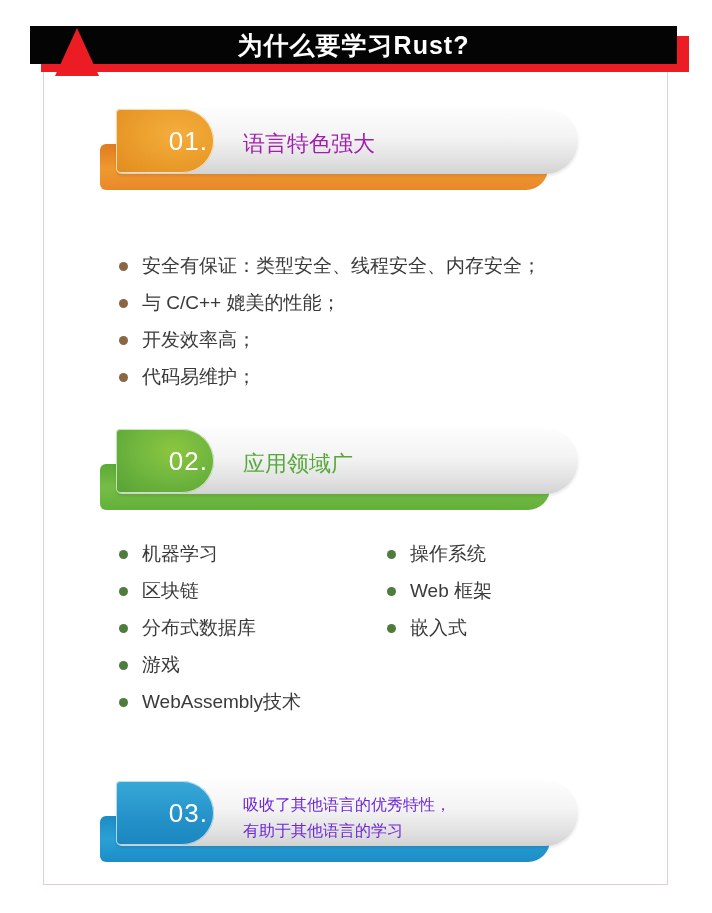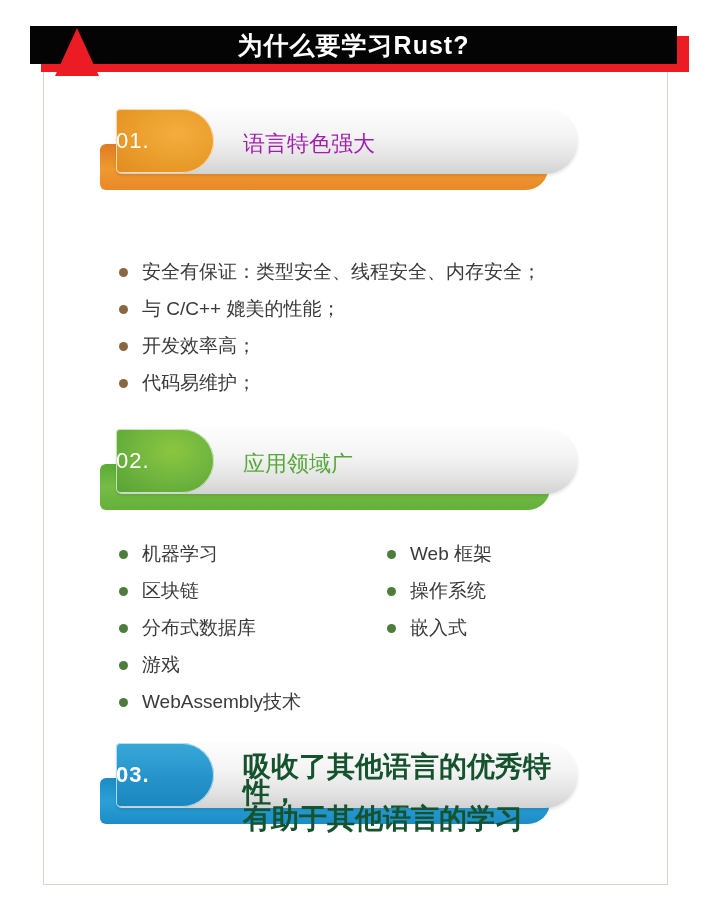--- a/index.html
+++ b/index.html
@@ -104,23 +104,23 @@
     top: 1px;
     width: 98px;
     height: 64px;
     border-radius: 5px 36px 36px 5px;
     box-shadow: inset 0 0 0 1px rgba(255,255,255,0.65);
   }
   .head-badge span {
     display: block;
     width: 100%;
     line-height: 64px;
-    text-align: left;
+    text-align: right;
     color: #ffffff;
-    font-size: 22px;
+    font-size: 26px;
     letter-spacing: 1px;
     padding-right: 6px;
     box-sizing: border-box;
   }
   .head-title {
     position: absolute;
     color: #a21caf;
     font-size: 22px;
     white-space: pre-line;
   }
@@ -133,27 +133,27 @@
   #section-1-head .head-title { left: 143px; top: 21px; }
 
   
   #section-2-head { left: 100px; top: 428px; width: 480px; }
   #section-2-head .head-shadow { width: 450px; background: linear-gradient(180deg,#5aab35 0%, #76bd46 50%, #63b03a 100%); }
   #section-2-head .head-bar { width: 462px; }
   #section-2-head .head-badge { background: radial-gradient(ellipse at 58% 34%, #8cc63f 0%, #72b73f 45%, #55a234 100%); }
   #section-2-head .head-title { left: 143px; top: 21px; color: #57a83b; }
 
   
-  #section-3-head { left: 100px; top: 742px; width: 480px; font-weight: bold; }
+  #section-3-head { left: 100px; top: 780px; width: 480px; }
   #section-3-head .head-shadow { width: 450px; background: linear-gradient(180deg,#1b8cc4 0%, #2ba0d6 50%, #1c8cc6 100%); }
   #section-3-head .head-bar { width: 462px; }
   #section-3-head .head-badge { background: linear-gradient(180deg, #38a8d8 0%, #2593c9 55%, #1b86bf 100%); }
   #section-3-head .head-title {
-    left: 143px; top: 12px; color: #14532d;
-    font-size: 28px; line-height: 26px;
+    left: 143px; top: 12px; color: #6d28d9;
+    font-size: 16px; line-height: 26px;
   }
 
   
   .bullet-list {
     position: absolute;
     font-size: 19px;
     color: #3a3a3a;
   }
   .bullet-item {
     position: relative;
@@ -163,21 +163,21 @@
     white-space: nowrap;
   }
   .bullet-item .dot {
     position: absolute;
     left: 4px;
     top: 15px;
     width: 9px;
     height: 9px;
     border-radius: 50%;
   }
-  #list-1 { left: 115px; top: 253px; }
+  #list-1 { left: 115px; top: 247px; }
   #list-1 .dot { background: #8a6642; }
   #list-2-left { left: 115px; top: 535px; }
   #list-2-right { left: 383px; top: 535px; }
   #list-2-left .dot, #list-2-right .dot { background: #4d7c3c; }
 </style>
 </head>
 <body>
 
 <div id="page-frame"></div>
 
@@ -244,25 +244,25 @@
   </div>
   <div class="bullet-item">
     <span class="dot"></span>
     <span>WebAssembly技术</span>
   </div>
 </div>
 
 <div class="bullet-list" id="list-2-right">
   <div class="bullet-item">
     <span class="dot"></span>
+    <span>操作系统</span>
+  </div>
+  <div class="bullet-item">
+    <span class="dot"></span>
     <span>Web 框架</span>
-  </div>
-  <div class="bullet-item">
-    <span class="dot"></span>
-    <span>操作系统</span>
   </div>
   <div class="bullet-item">
     <span class="dot"></span>
     <span>嵌入式</span>
   </div>
 </div>
 
 <div class="section-head" id="section-3-head">
   <div class="head-shadow"></div>
   <div class="head-bar"></div>

